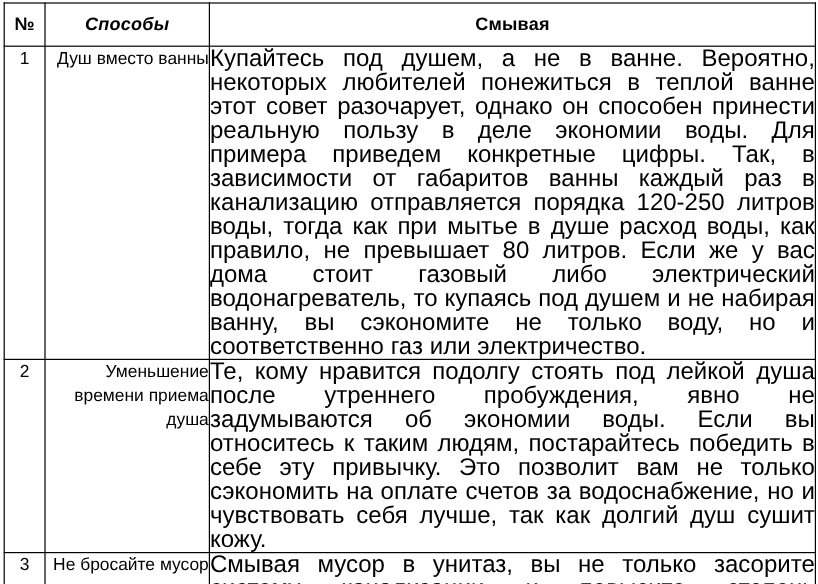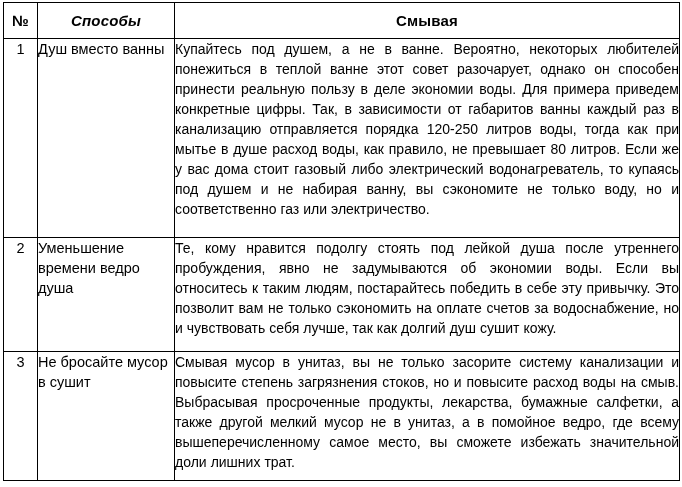--- a/index.html
+++ b/index.html
@@ -58,29 +58,29 @@
   th.th-way { font-size: 15px; font-style: italic; }
   th.th-eff { font-size: 15px; }
 
   td.cell-num {
     text-align: center;
     font-size: 14.5px;
     line-height: 20px;
     padding-top: 4px;
   }
   td.cell-way {
-    text-align: left;
+    text-align: right;
     font-size: 14.5px;
     line-height: 20px;
     padding: 4px 3px 2px 3px;
   }
   td.cell-eff {
     text-align: justify;
     text-align-last: left;
-    font-size: 14px;
+    font-size: 20px;
     line-height: 20px;
     padding: 4px 4px 2px 5px;
     hyphens: none;
     word-spacing: 0.1px;
   }
   tr.row-1 td { height: 198px; }
   tr.row-2 td { height: 113px; }
   tr.row-3 td { height: 128px; }
 </style>
 </head>
@@ -102,21 +102,21 @@
         </tr>
       </thead>
       <tbody>
         <tr class="row-1">
           <td class="cell-num">1</td>
           <td class="cell-way">Душ вместо ванны</td>
           <td class="cell-eff">Купайтесь под душем, а не в ванне. Вероятно, некоторых любителей понежиться в теплой ванне этот совет разочарует, однако он способен принести реальную пользу в деле экономии воды. Для примера приведем конкретные цифры. Так, в зависимости от габаритов ванны каждый раз в канализацию отправляется порядка 120-250 литров воды, тогда как при мытье в душе расход воды, как правило, не превышает 80 литров. Если же у вас дома стоит газовый либо электрический водонагреватель, то купаясь под душем и не набирая ванну, вы сэкономите не только воду, но и соответственно газ или электричество.</td>
         </tr>
         <tr class="row-2">
           <td class="cell-num">2</td>
-          <td class="cell-way">Уменьшение времени ведро душа</td>
+          <td class="cell-way">Уменьшение времени приема душа</td>
           <td class="cell-eff">Те, кому нравится подолгу стоять под лейкой душа после утреннего пробуждения, явно не задумываются об экономии воды. Если вы относитесь к таким людям, постарайтесь победить в себе эту привычку. Это позволит вам не только сэкономить на оплате счетов за водоснабжение, но и чувствовать себя лучше, так как долгий душ сушит кожу.</td>
         </tr>
         <tr class="row-3">
           <td class="cell-num">3</td>
           <td class="cell-way">Не бросайте мусор в сушит</td>
           <td class="cell-eff">Смывая мусор в унитаз, вы не только засорите систему канализации и повысите степень загрязнения стоков, но и повысите расход воды на смыв. Выбрасывая просроченные продукты, лекарства, бумажные салфетки, а также другой мелкий мусор не в унитаз, а в помойное ведро, где всему вышеперечисленному самое место, вы сможете избежать значительной доли лишних трат.</td>
         </tr>
 
       </tbody>
     </table>

